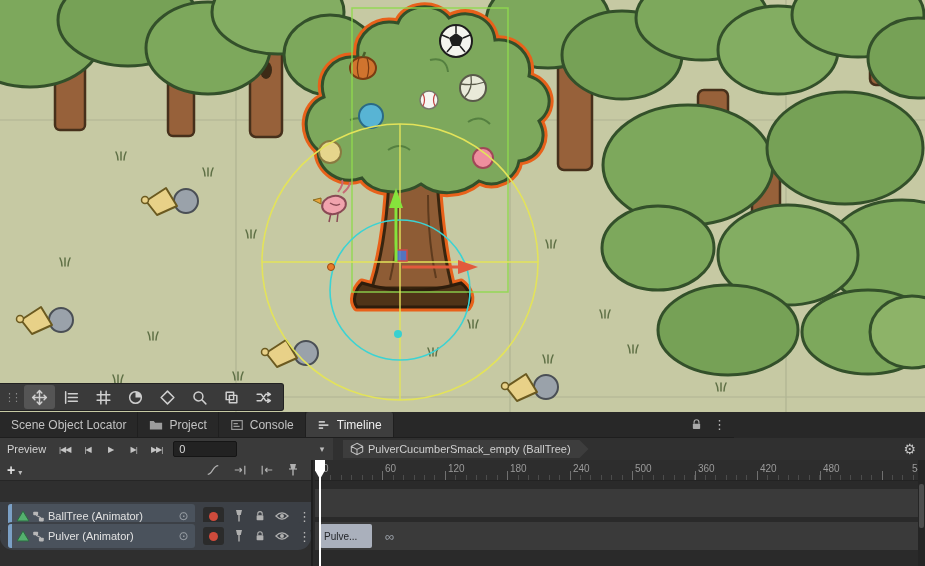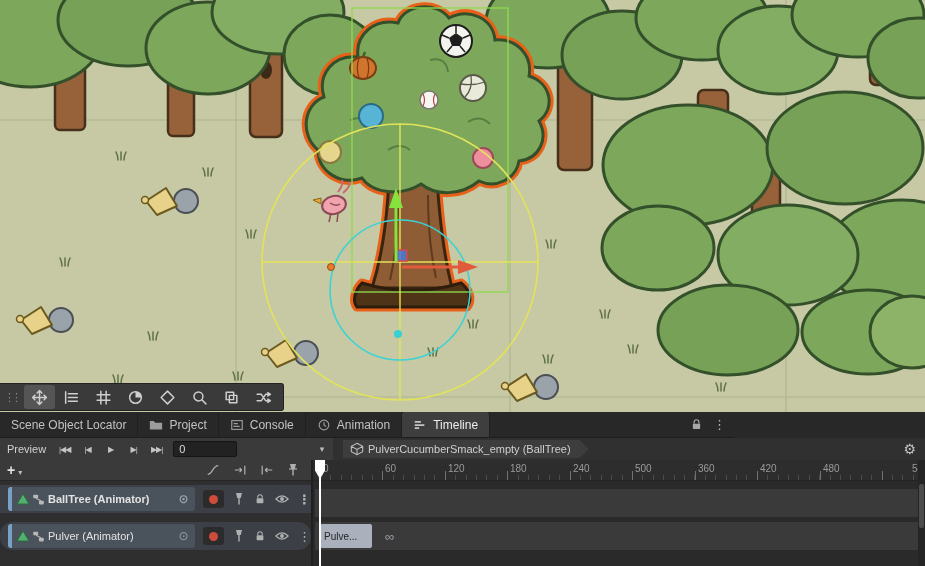--- a/index.html
+++ b/index.html
@@ -67,21 +67,21 @@
 
   .tl-left { position:absolute; left:0; top:0; width:313px; height:106px; background:#2f2f2f; border-right:2px solid #1f1f1f; }
   .tl-left-top { position:absolute; top:0; left:0; right:0; height:21px; background:#3a3a3a; border-bottom:1px solid #262626; display:flex; align-items:center; }
   .add-btn { margin-left:7px; display:flex; align-items:baseline; gap:3px; color:#e0e0e0; }
   .add-plus { font-size:14px; font-weight:bold; line-height:1; }
   .add-caret { font-size:8px; color:#bbbbbb; }
   .llt-icons { margin-left:auto; display:flex; align-items:center; gap:13px; margin-right:12px; }
   .em-btn { display:flex; align-items:center; justify-content:center; }
 
   .track-row { position:absolute; left:0; width:100%; height:28px; background:#3c4046; display:flex; align-items:center; }
-  .track-row.r1 { top:25px;font-weight:bold; } .track-row.r2 { top:62px;border-radius:13px; }
+  .track-row.r1 { top:42px; } .track-row.r2 { top:62px;border-radius:13px; }
   .chip {
     margin-left:8px; width:192px; height:24px; background:#4a525c; border-radius:3px;
     display:flex; align-items:center; overflow:hidden;
   }
   .chip-bar { width:4px; align-self:stretch; background:#7ba0c6; }
   .chip-tri { margin:0 3px 0 5px; display:flex; }
   .chip-name { margin-left:3px; font-size:11px; color:#e2e2e2; white-space:nowrap; }
   .chip-target { margin-left:auto; margin-right:6px; color:#9aa0a6; font-size:12px; }
   .rec { width:22px; height:18px; margin-left:8px; background:#2b2b2b; border-radius:3px; display:flex; align-items:center; justify-content:center; }
   .rec-dot { width:9px; height:9px; border-radius:50%; background:#cf4b3c; }
@@ -330,27 +330,20 @@
           <path d="M1 3.5 H5.5 L7 5.5 H15 V13 H1 Z" fill="#9c9c9c"></path>
         </svg>
       <span>Project</span>
     </div>
     <div class="tab">
       <svg width="14" height="14" viewBox="0 0 16 16">
           <rect x="2" y="3" width="12" height="10" fill="none" stroke="#9c9c9c" stroke-width="1.3"></rect>
           <path d="M4 6.5 H9 M4 9.5 H11" stroke="#9c9c9c" stroke-width="1.3"></path>
         </svg>
       <span>Console</span>
-    </div>
-    <div class="tab">
-      <svg width="14" height="14" viewBox="0 0 16 16">
-          <circle cx="8" cy="8" r="5.5" fill="none" stroke="#9c9c9c" stroke-width="1.3"></circle>
-          <path d="M8 4.8 V8.3 L10.4 9.7" stroke="#9c9c9c" stroke-width="1.3" fill="none"></path>
-        </svg>
-      <span>Animation</span>
     </div>
     <div class="tab active">
       <svg width="14" height="14" viewBox="0 0 16 16">
           <path d="M2 4.5 H9 M2 8 H13 M2 11.5 H7" stroke="#c4c4c4" stroke-width="2"></path>
         </svg>
       <span>Timeline</span>
     </div>
     <div class="tabbar-right">
       <svg width="13" height="13" viewBox="0 0 16 16">
           <path d="M5 7 V5.2 A3 3 0 0 1 11 5.2 V7" fill="none" stroke="#a8a8a8" stroke-width="1.4"></path>

